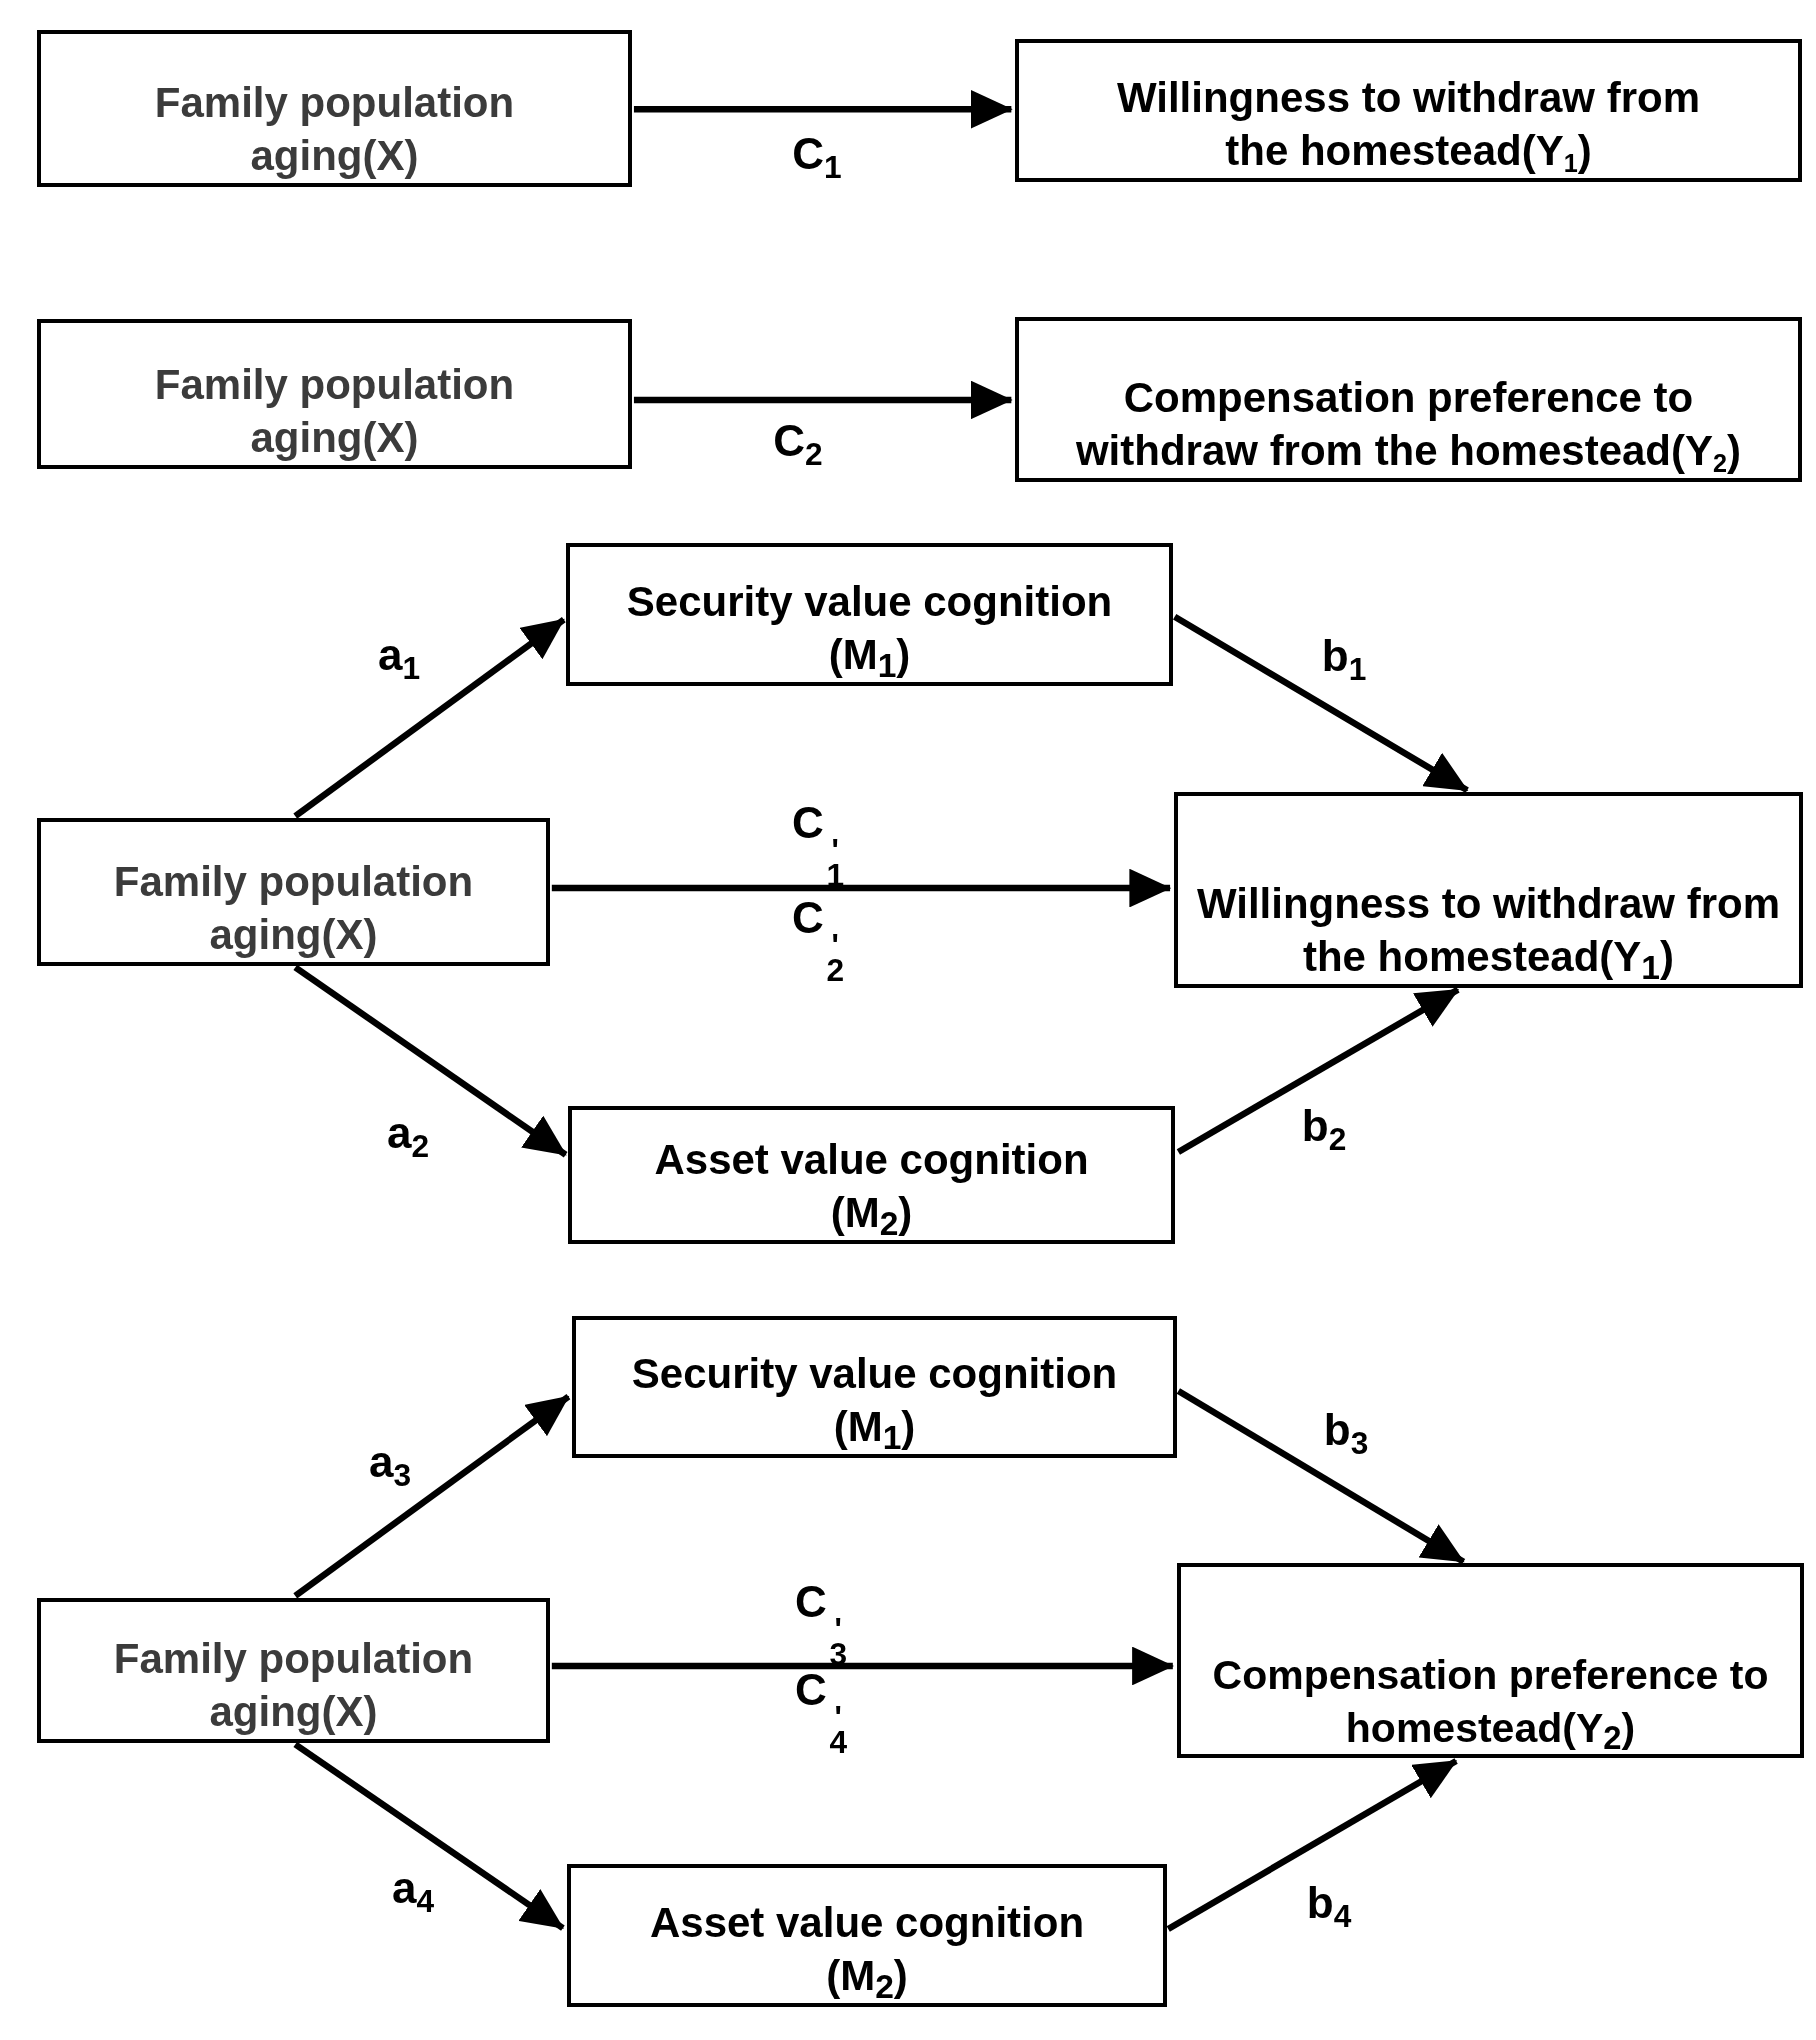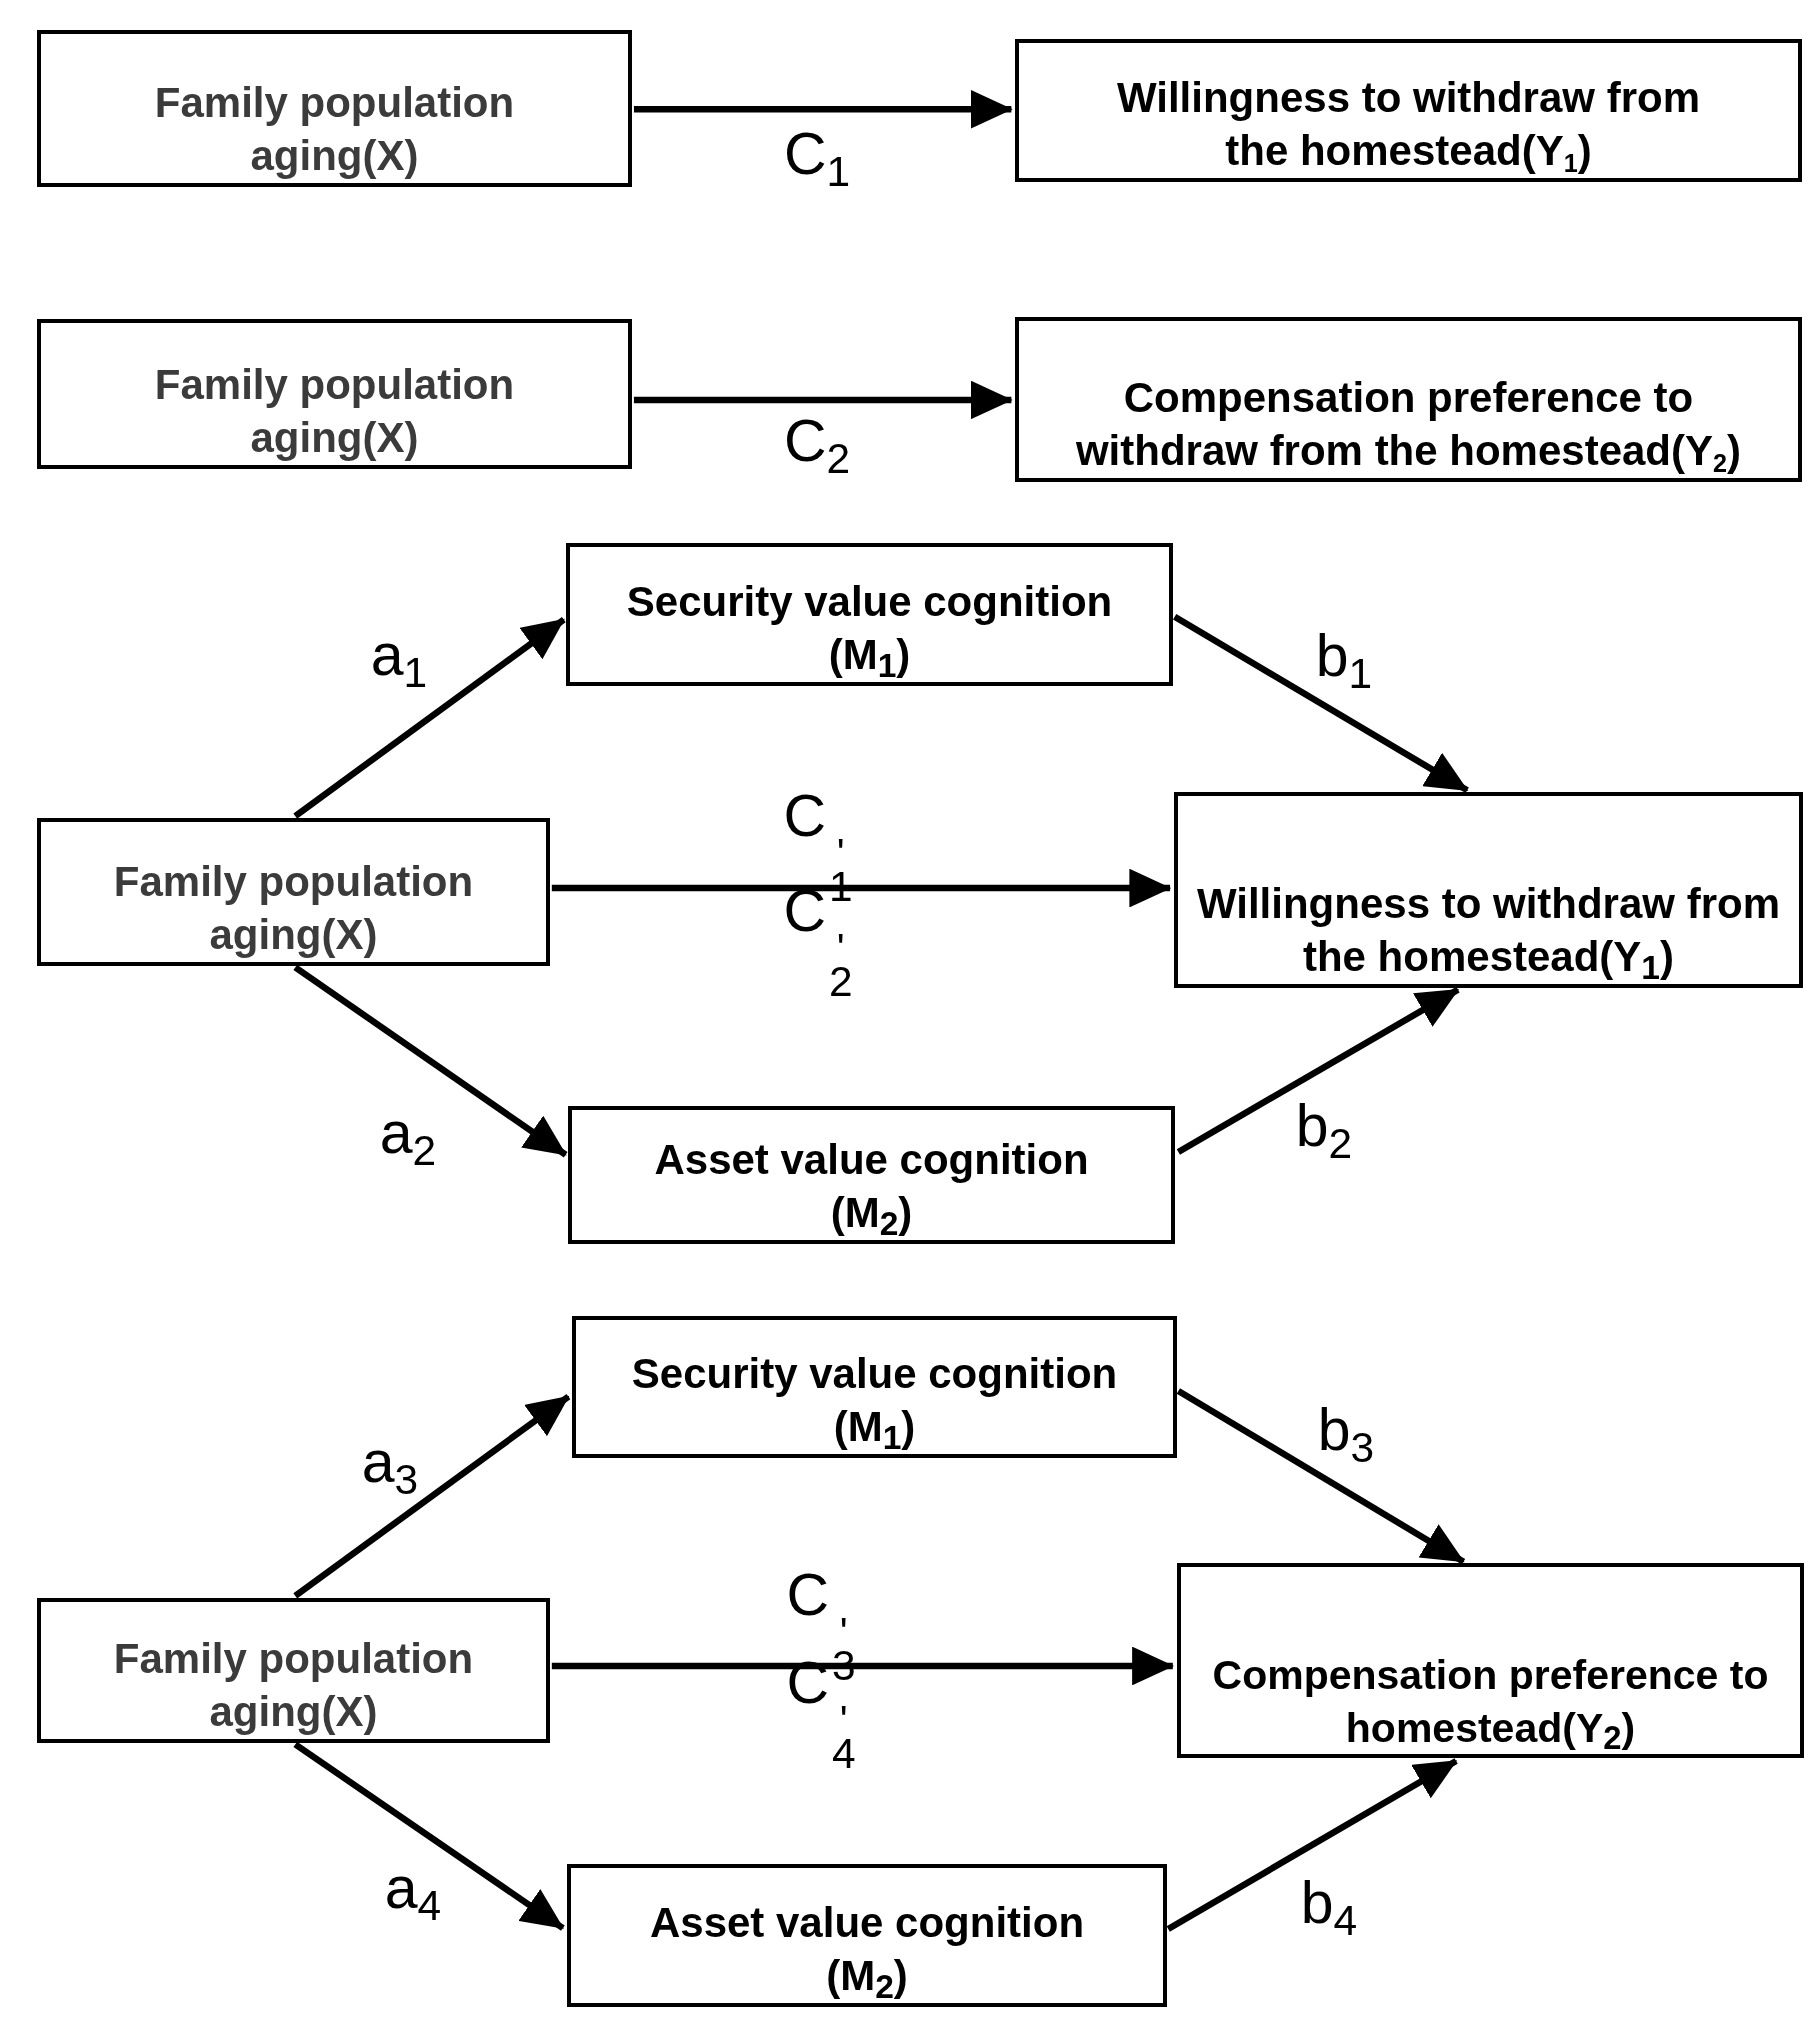--- a/index.html
+++ b/index.html
@@ -26,22 +26,22 @@
     color:#000000;
     z-index:2;
   }
   .box.gray{color:#3b3b3b;}
   .box.fs44{font-size:41px;}
   .sub-sm{font-size:0.60em;position:relative;top:0.28em;}
   .sub-lg{font-size:0.80em;position:relative;top:0.22em;}
   .plabel{
     position:absolute;
     transform:translate(-50%,-50%);
-    font-weight:normal;
-    font-size:59px;
+    font-weight:bold;
+    font-size:44px;
     color:#000000;
     white-space:nowrap;
     z-index:3;
   }
   .plabel .subn{font-size:0.72em;position:relative;top:0.28em;}
   .pstack{
     display:inline-flex;flex-direction:column;align-items:center;
     vertical-align:-0.52em;margin-left:2.8px;
   }
   .pstack .pp{font-size:0.70em;line-height:0.62;}
@@ -89,21 +89,21 @@
   </div>
 
   <div class="box gray" style="left:37px;top:319px;width:595px;height:150px;">
     <div><span>Family population</span></div>
     <div><span>aging(X)</span></div>
   </div>
   <div class="box" style="left:1015px;top:317px;width:787px;height:165px;">
     <div><span>Compensation preference to</span></div>
     <div><span>withdraw from the homestead(Y</span><span class="sub-sm">2</span><span>)</span></div>
   </div>
-  <div class="plabel" style="left:817px;top:441px;">
+  <div class="plabel" style="left:798px;top:441px;">
     <span>C</span><span class="subn">2</span>
   </div>
 
   <div class="box" style="left:566px;top:543px;width:607px;height:143px;">
     <div><span>Security value cognition</span></div>
     <div><span>(M</span><span class="sub-lg">1</span><span>)</span></div>
   </div>
   <div class="box gray" style="left:37px;top:818px;width:513px;height:148px;">
     <div><span>Family population</span></div>
     <div><span>aging(X)</span></div>

